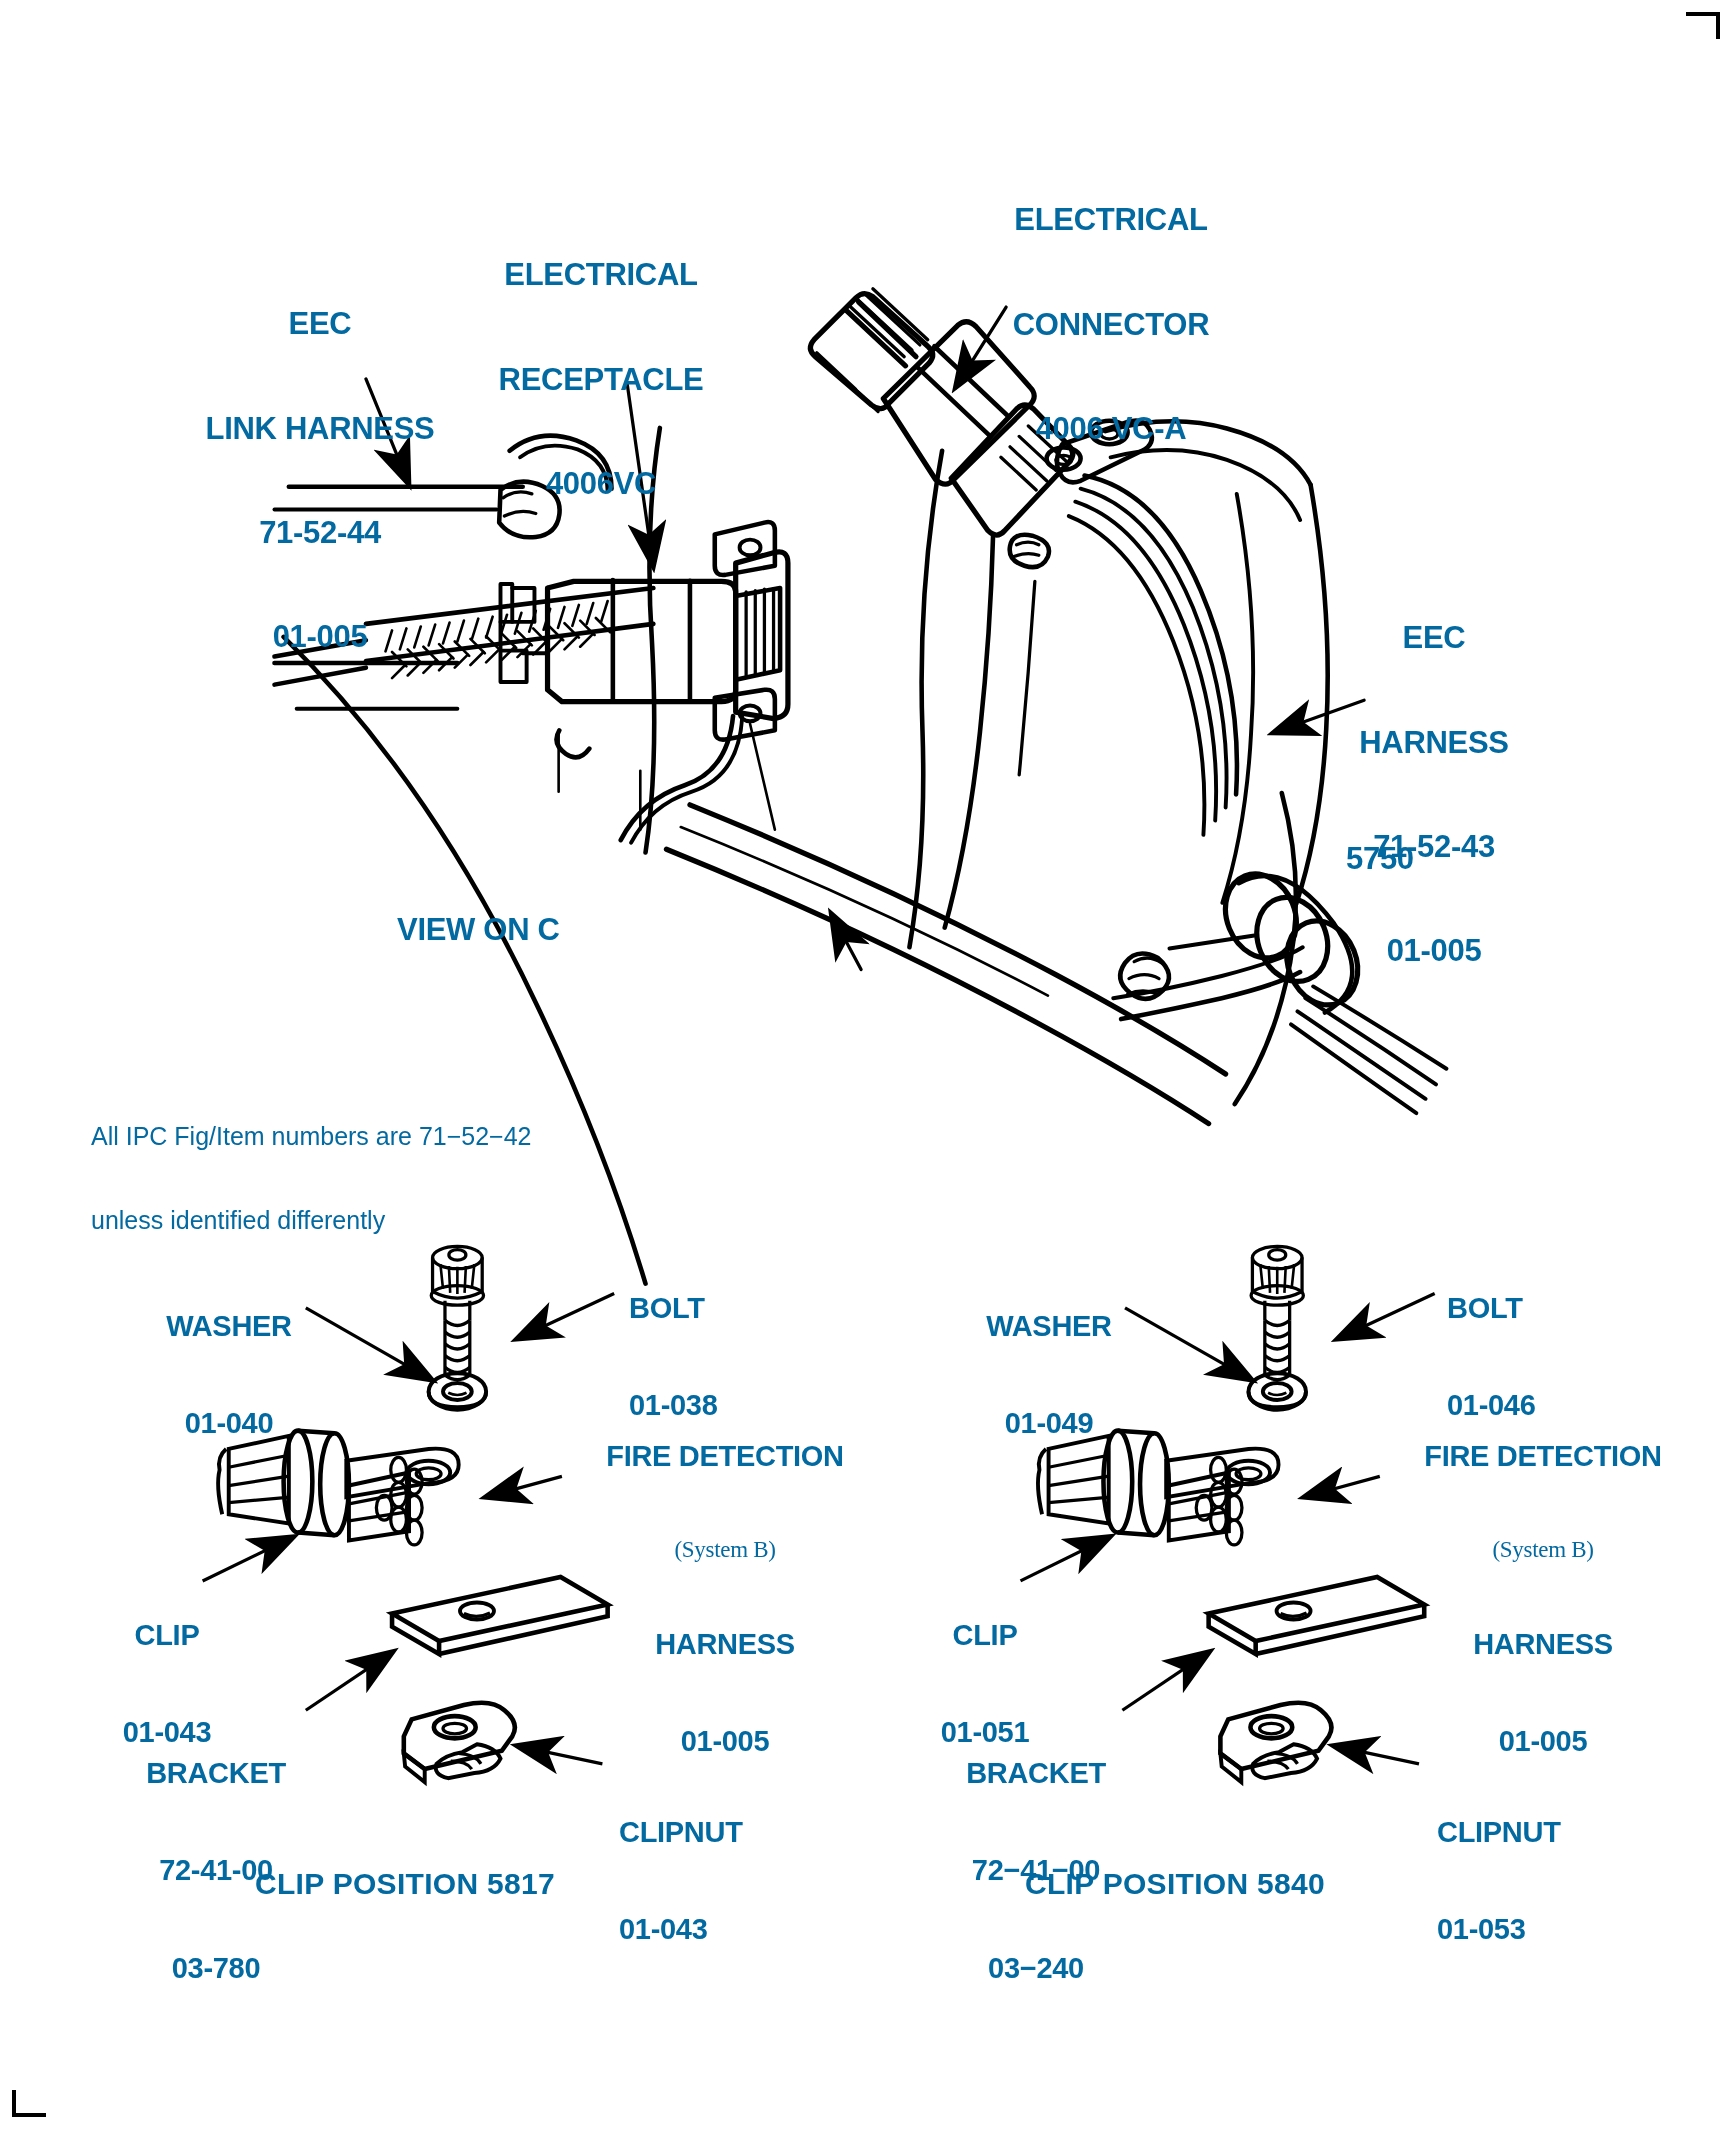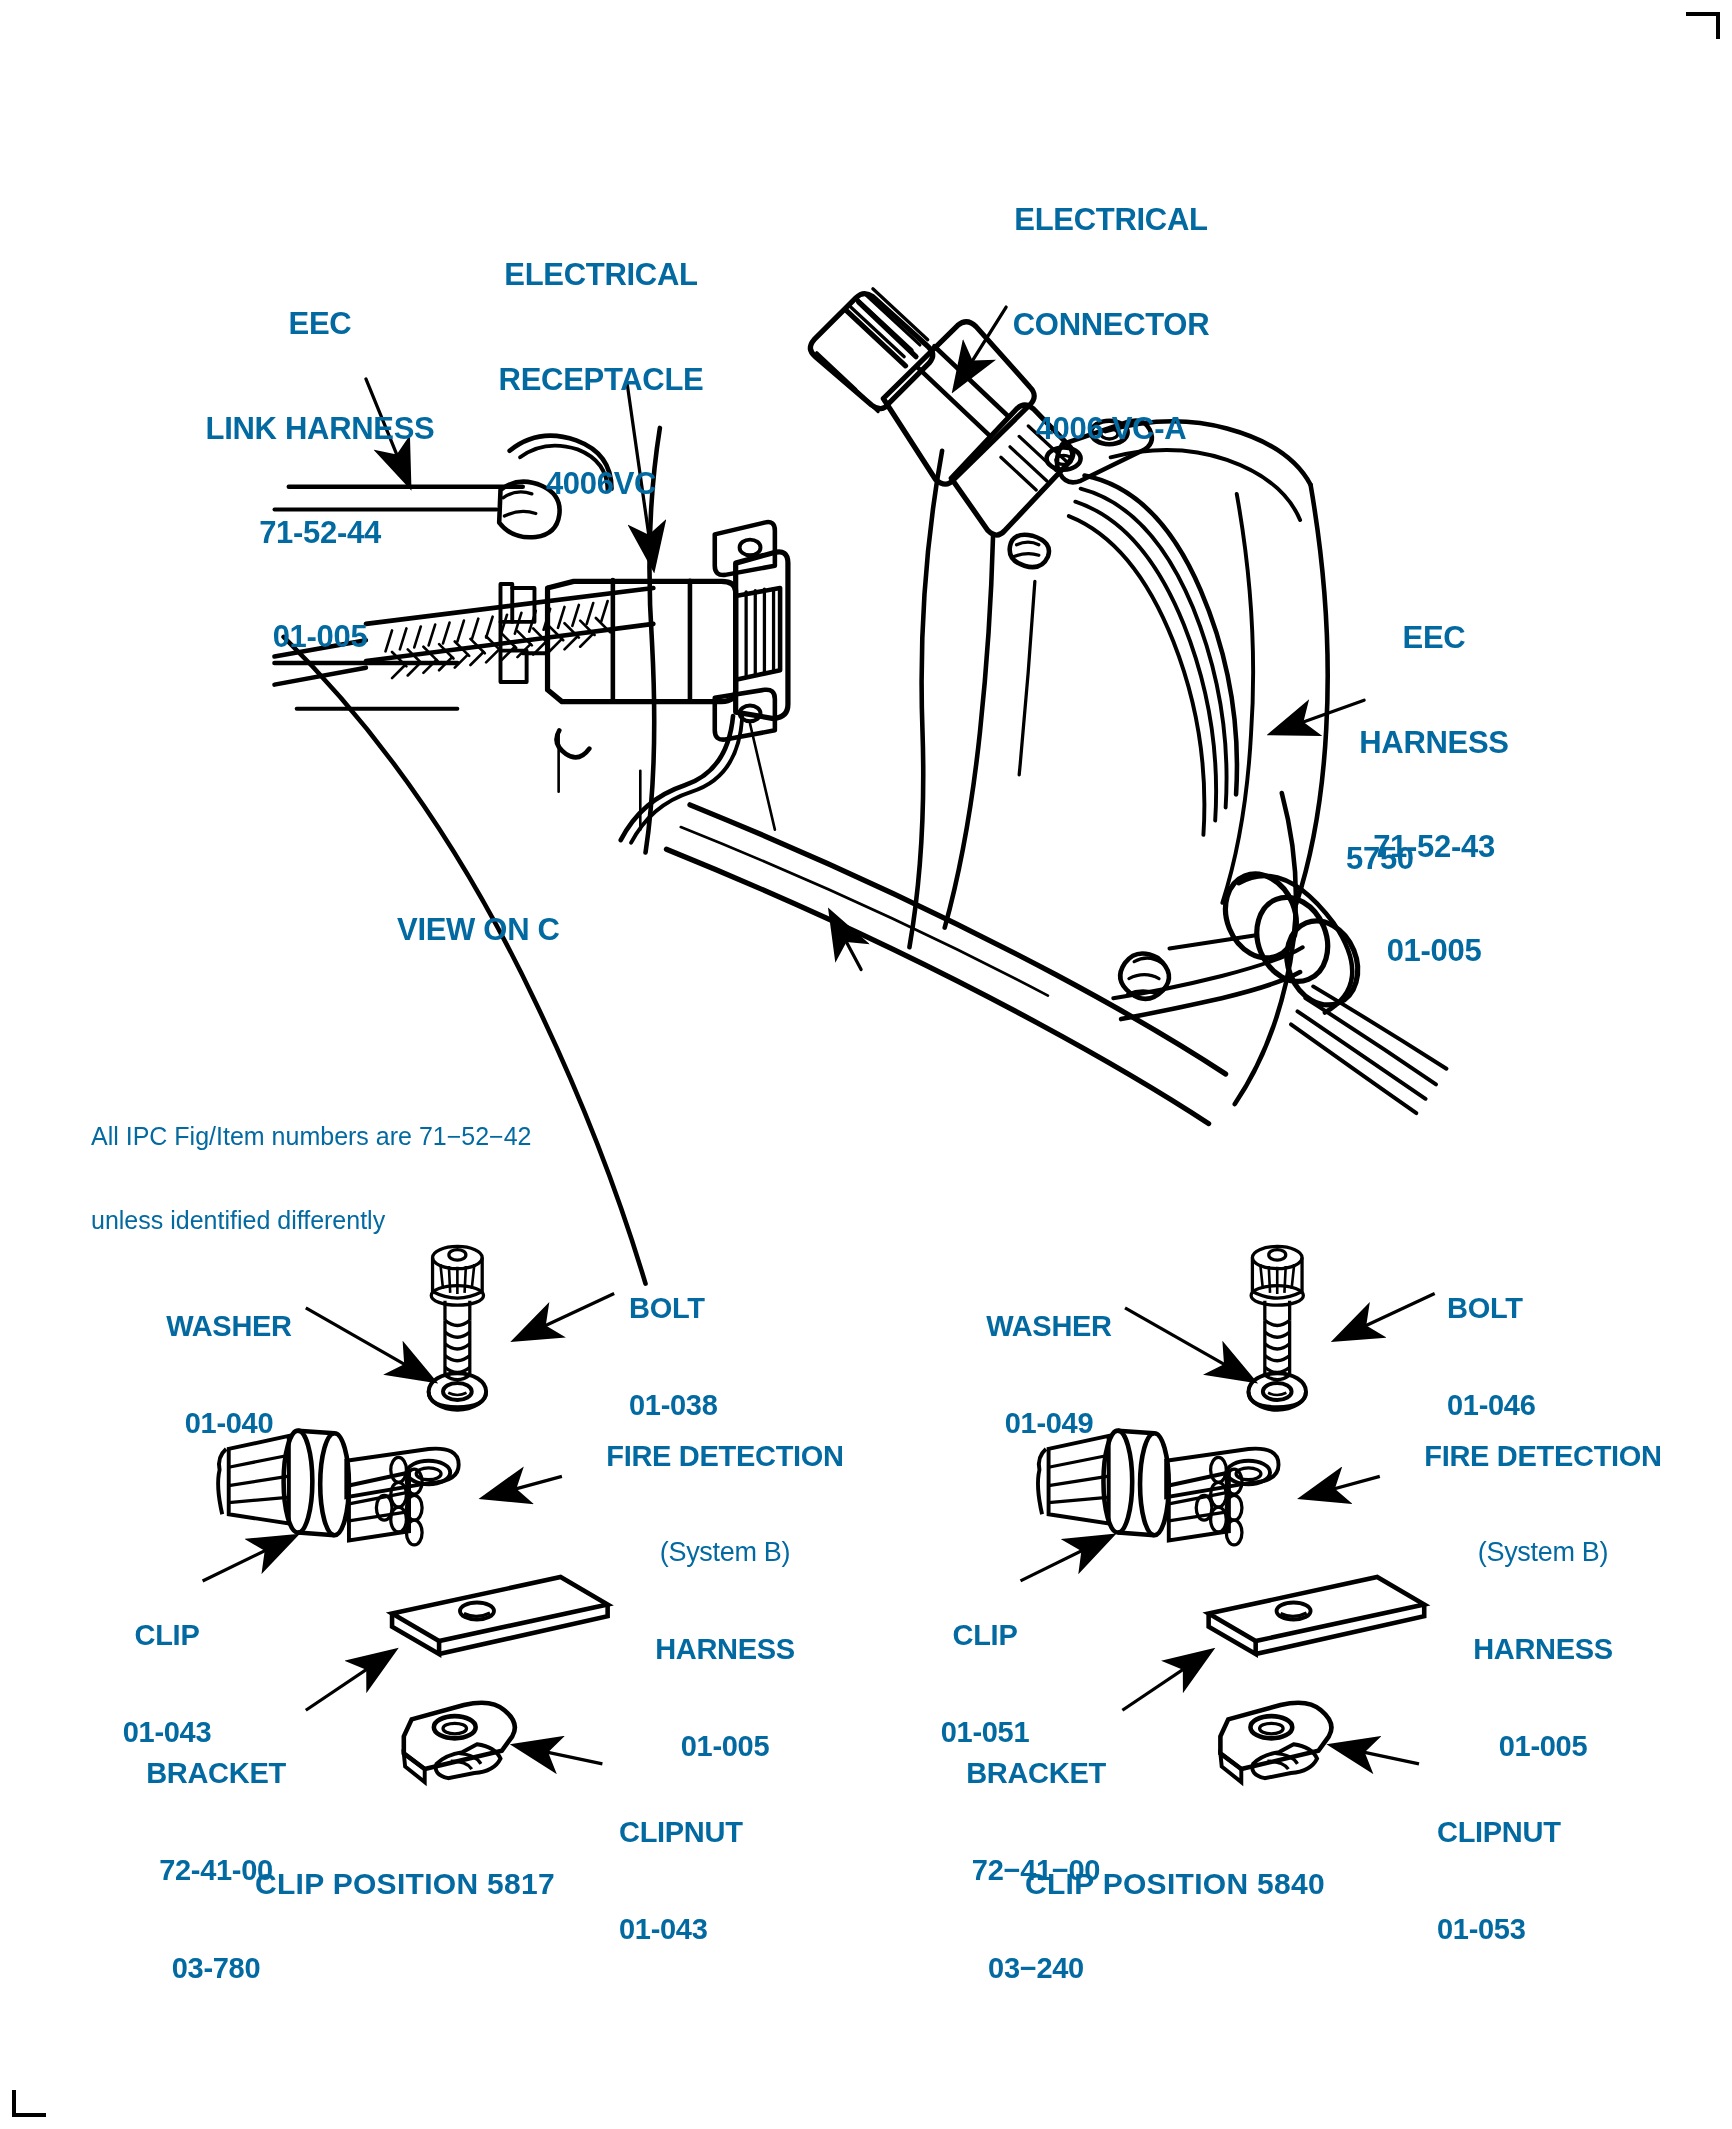--- a/index.html
+++ b/index.html
@@ -28,21 +28,21 @@
     color: #0369a1;
     line-height: 1.12;
     white-space: pre;
     letter-spacing: -0.3px;
   }
   .lbl.c  { text-align: center; transform: translateX(-50%); }
   .lbl.l  { text-align: left; }
   .s-big   { font-size: 31px; }
   .s-mid   { font-size: 29px; }
   .s-note  { font-size: 25px; font-weight: 400; letter-spacing: 0px; }
-  .s-sub   { font-size: 27px; font-weight: 400; }
+  .s-sub   { font-size: 23px; font-weight: 400; font-family: Liberation Serif, serif; }
   .s-pos   { font-size: 30px; font-weight: 700; letter-spacing: 0.3px; }
   .corner-tr, .corner-bl {
     position: absolute;
     width: 34px; height: 27.4px;
   }
   .corner-tr { right: 11.8px; top: 11.8px; border-top: 4.6px solid #000; border-right: 4.6px solid #000; }
   .corner-bl { left: 11.8px; bottom: 11.8px; border-bottom: 4.6px solid #000; border-left: 4.6px solid #000; }
 </style>
 </head>
 <body>

